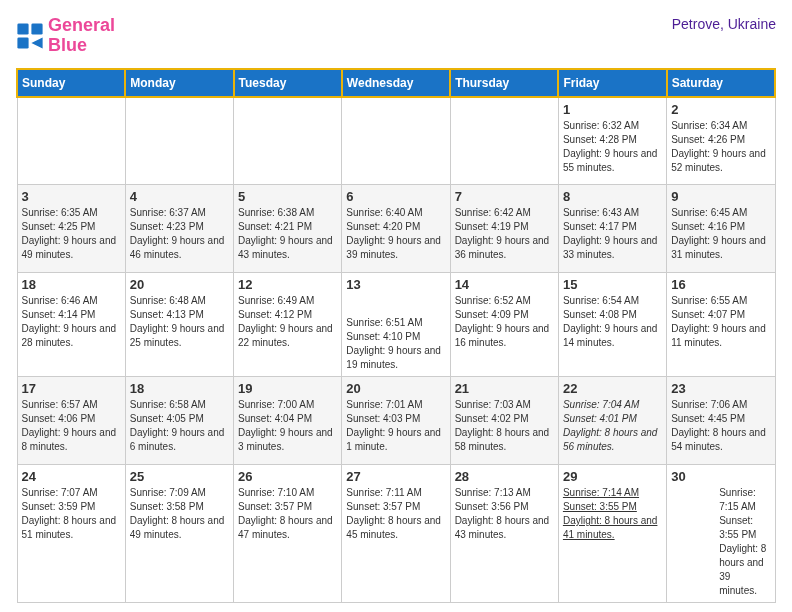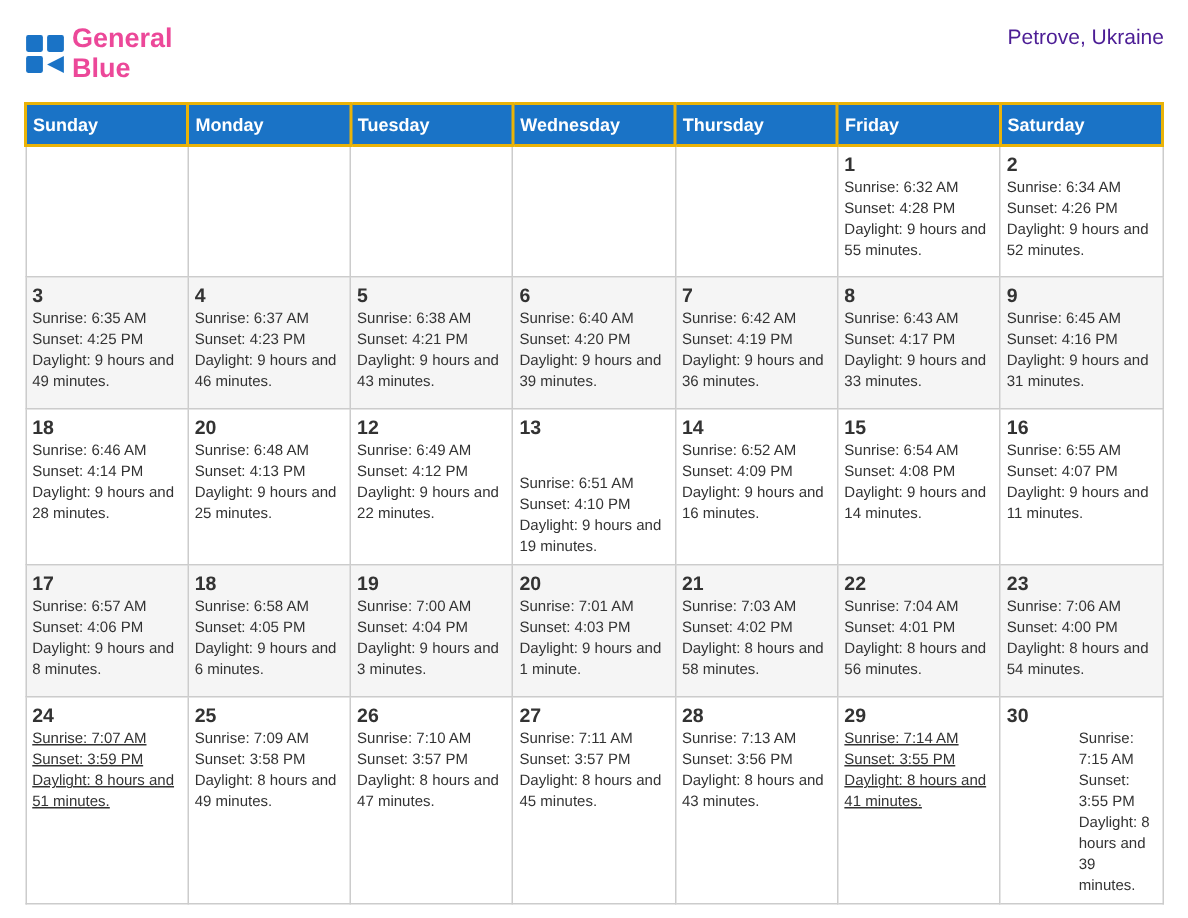--- a/index.html
+++ b/index.html
@@ -255,35 +255,35 @@
 Daylight: 9 hours and 1 minute.</div>
         </td>
         <td>
           <span class="day-number">21</span>
           <div class="day-info" style="white-space: pre-line;">Sunrise: 7:03 AM
 Sunset: 4:02 PM
 Daylight: 8 hours and 58 minutes.</div>
         </td>
         <td>
           <span class="day-number">22</span>
-          <div class="day-info" style="white-space: pre-line;">Sunrise: 7:04 AM
+          <div class="day-info" style="white-space: pre-line; font-style: italic;">Sunrise: 7:04 AM
 Sunset: 4:01 PM
 Daylight: 8 hours and 56 minutes.</div>
         </td>
         <td>
           <span class="day-number">23</span>
           <div class="day-info" style="white-space: pre-line;">Sunrise: 7:06 AM
-Sunset: 4:00 PM
+Sunset: 4:45 PM
 Daylight: 8 hours and 54 minutes.</div>
         </td>
       </tr>
       <tr>
         <td>
           <span class="day-number">24</span>
-          <div class="day-info" style="white-space: pre-line; text-decoration: underline;">Sunrise: 7:07 AM
+          <div class="day-info" style="white-space: pre-line;">Sunrise: 7:07 AM
 Sunset: 3:59 PM
 Daylight: 8 hours and 51 minutes.</div>
         </td>
         <td>
           <span class="day-number">25</span>
           <div class="day-info" style="white-space: pre-line;">Sunrise: 7:09 AM
 Sunset: 3:58 PM
 Daylight: 8 hours and 49 minutes.</div>
         </td>
         <td>

